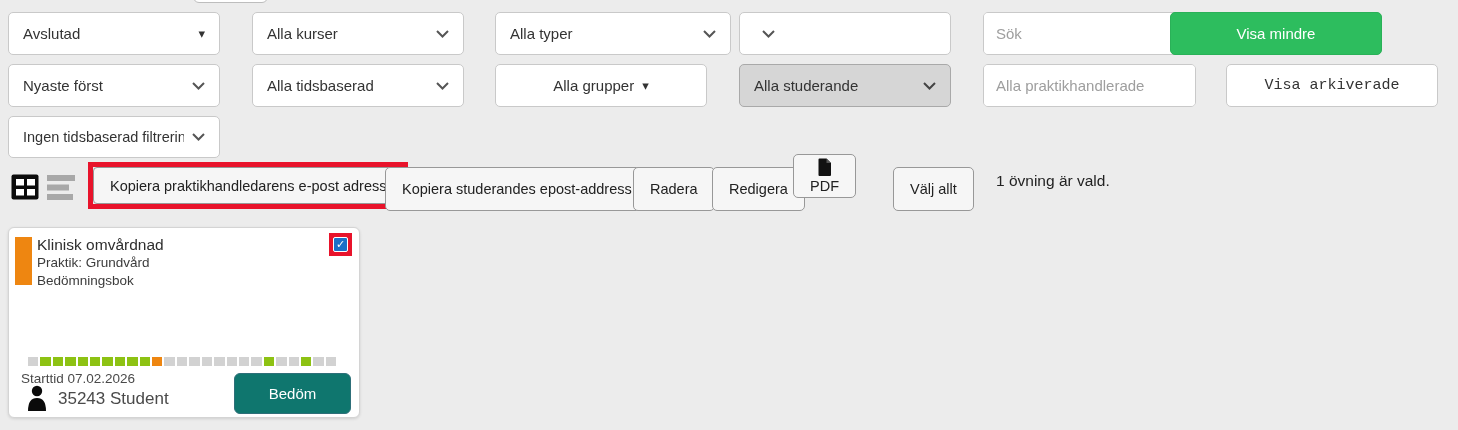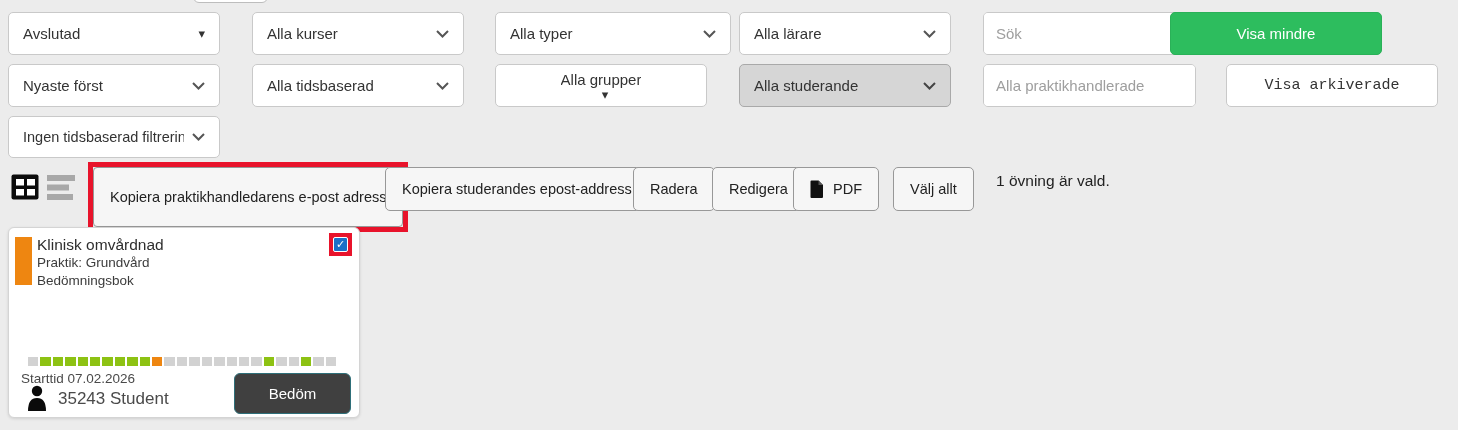--- a/index.html
+++ b/index.html
@@ -113,21 +113,21 @@
   .card-title   { font-size:15.5px; color:#2e2e2e; line-height:1.25; }
   .card-sub     { font-size:13.5px; color:#3c3c3c; line-height:1.3; }
   .progress-bar { display:flex; gap:2px; height:9px; }
   .seg { flex:1; }
   .seg.green  { background:#8dc213; }
   .seg.orange { background:#ee8611; }
   .seg.gray   { background:#d2d2d2; }
   .start-text { font-size:13.5px; color:#4a4a4a; }
   .student-text { font-size:17px; color:#4a4a4a; }
   .btn-assess {
-    background:#404040;
+    background:#0f766e;
     color:#fff;
     border:1px solid #2e6f79;
     border-radius:6px;
     width:117px; height:41px;
     font-size:15px;
     display:flex; align-items:center; justify-content:center;
     cursor:pointer;
   }
   .cb-high {
     width:23px; height:23px;
@@ -173,21 +173,20 @@
 </div>
 <div class="abs select" style="left:495px; top:12px; width:236px;">
   <span class="lbl">Alla typer</span>
   <span class="chev">
     <svg width="13" height="8" viewBox="0 0 13 8">
         <polyline points="1,1 6.5,6.5 12,1" fill="none" stroke="#555" stroke-width="2"></polyline>
       </svg>
   </span>
 </div>
 <div class="abs select" style="left:739px; top:12px; width:212px;">
-  <span class="lbl">Alla lärare</span>
   <span class="chev">
     <svg width="13" height="8" viewBox="0 0 13 8">
         <polyline points="1,1 6.5,6.5 12,1" fill="none" stroke="#555" stroke-width="2"></polyline>
       </svg>
   </span>
 </div>
 <div class="abs search-group" style="left:983px; top:12px; width:213px;">
   <input type="text" placeholder="Sök" style="">
 
 </div>
@@ -206,21 +205,21 @@
   </span>
 </div>
 <div class="abs select" style="left:252px; top:64px; width:212px;">
   <span class="lbl">Alla tidsbaserad</span>
   <span class="chev">
     <svg width="13" height="8" viewBox="0 0 13 8">
         <polyline points="1,1 6.5,6.5 12,1" fill="none" stroke="#555" stroke-width="2"></polyline>
       </svg>
   </span>
 </div>
-<div class="abs select centered" style="left:495px; top:64px; width:212px;flex-direction:column;">
+<div class="abs select centered" style="left:495px; top:64px; width:212px;">
   <span class="lbl">Alla grupper</span>
   <span class="chev caret-solid">▾</span>
 </div>
 <div class="abs select disabled" style="left:739px; top:64px; width:212px;">
   <span class="lbl">Alla studerande</span>
   <span class="chev">
     <svg width="13" height="8" viewBox="0 0 13 8">
         <polyline points="1,1 6.5,6.5 12,1" fill="none" stroke="#444" stroke-width="2"></polyline>
       </svg>
   </span>
@@ -255,30 +254,30 @@
 </div>
 <div class="abs view-icon" style="left:46px; top:172px;">
   <svg width="30" height="30" viewBox="0 0 30 30">
     <rect x="1" y="3" width="28" height="6" fill="#a8a8a8"></rect>
     <rect x="1" y="12.5" width="22" height="6" fill="#a8a8a8"></rect>
     <rect x="1" y="22" width="26" height="6" fill="#a8a8a8"></rect>
   </svg>
 </div>
 
 <div class="abs red-wrap" style="left:88px; top:162px;">
-  <button class="tool-btn" style="height:60px;">Kopiera praktikhandledarens e-post adress</button>
+  <button class="tool-btn" style="height:37px;">Kopiera praktikhandledarens e-post adress</button>
 </div>
 
 <button class="abs tool-btn" style="left:385px; top:167px;">Kopiera studerandes epost-address</button>
 
 <button class="abs tool-btn" style="left:633px; top:167px;">Radera</button>
 
 <button class="abs tool-btn" style="left:712px; top:167px;">Redigera</button>
 
-<button class="abs tool-btn" style="left:793px; top:167px; gap:9px;">
+<button class="abs tool-btn" style="left:793px; top:154px; gap:2px;flex-direction:column;">
   <svg width="14" height="18" viewBox="0 0 14 18">
     <path d="M1.5 0.5 h7 l4.5 4.5 v12 a1 1 0 0 1 -1 1 h-10.5 a1 1 0 0 1 -1 -1 v-15.5 a1 1 0 0 1 1 -1 z" fill="#111"></path>
     <path d="M8.5 0.5 v4.5 h4.5 z" fill="#555"></path>
   </svg>
   <span>PDF</span>
 </button>
 
 <button class="abs tool-btn" style="left:893px; top:167px;">Välj allt</button>
 
 <div class="abs status-text" style="left:996px; top:172px;">1 övning är vald.</div>

